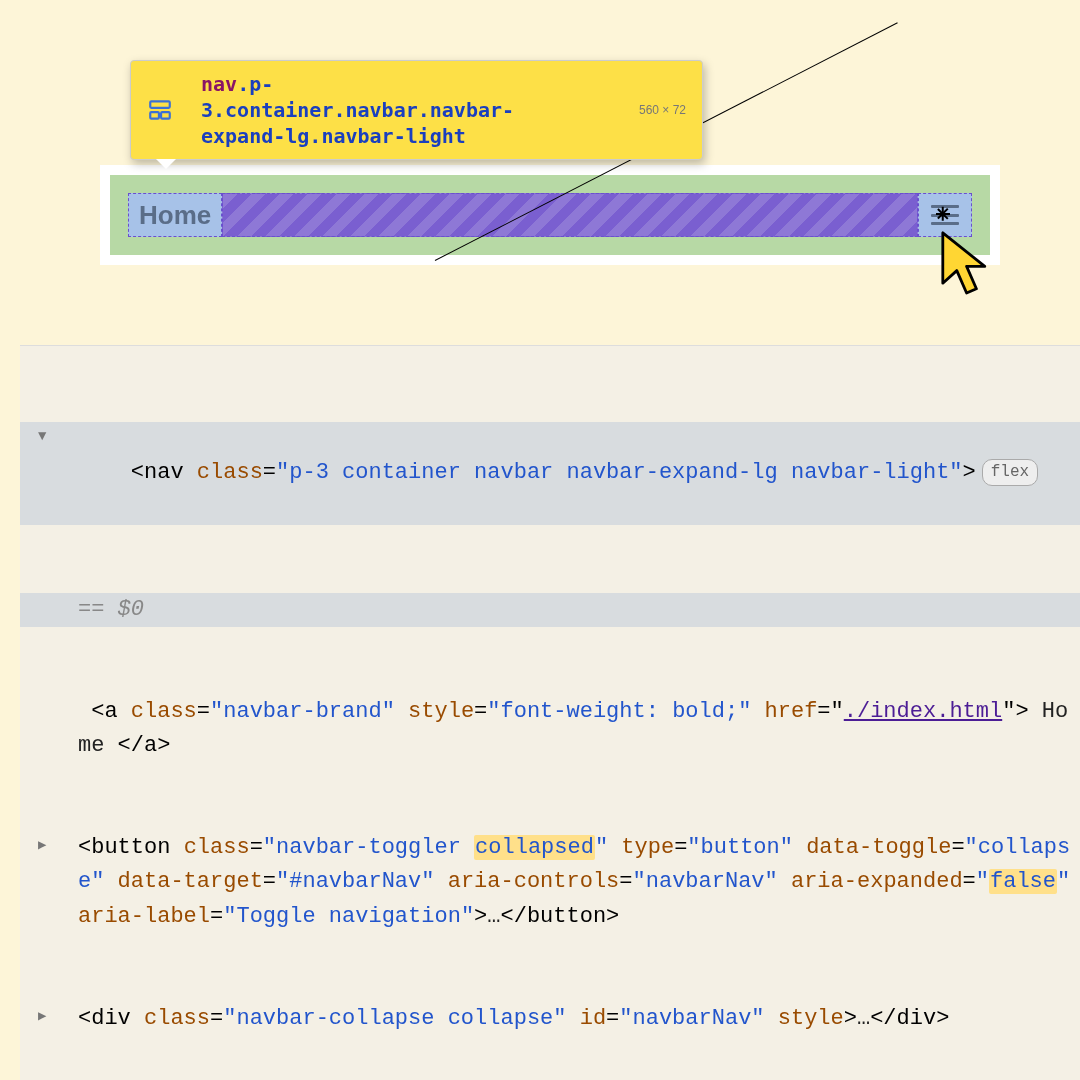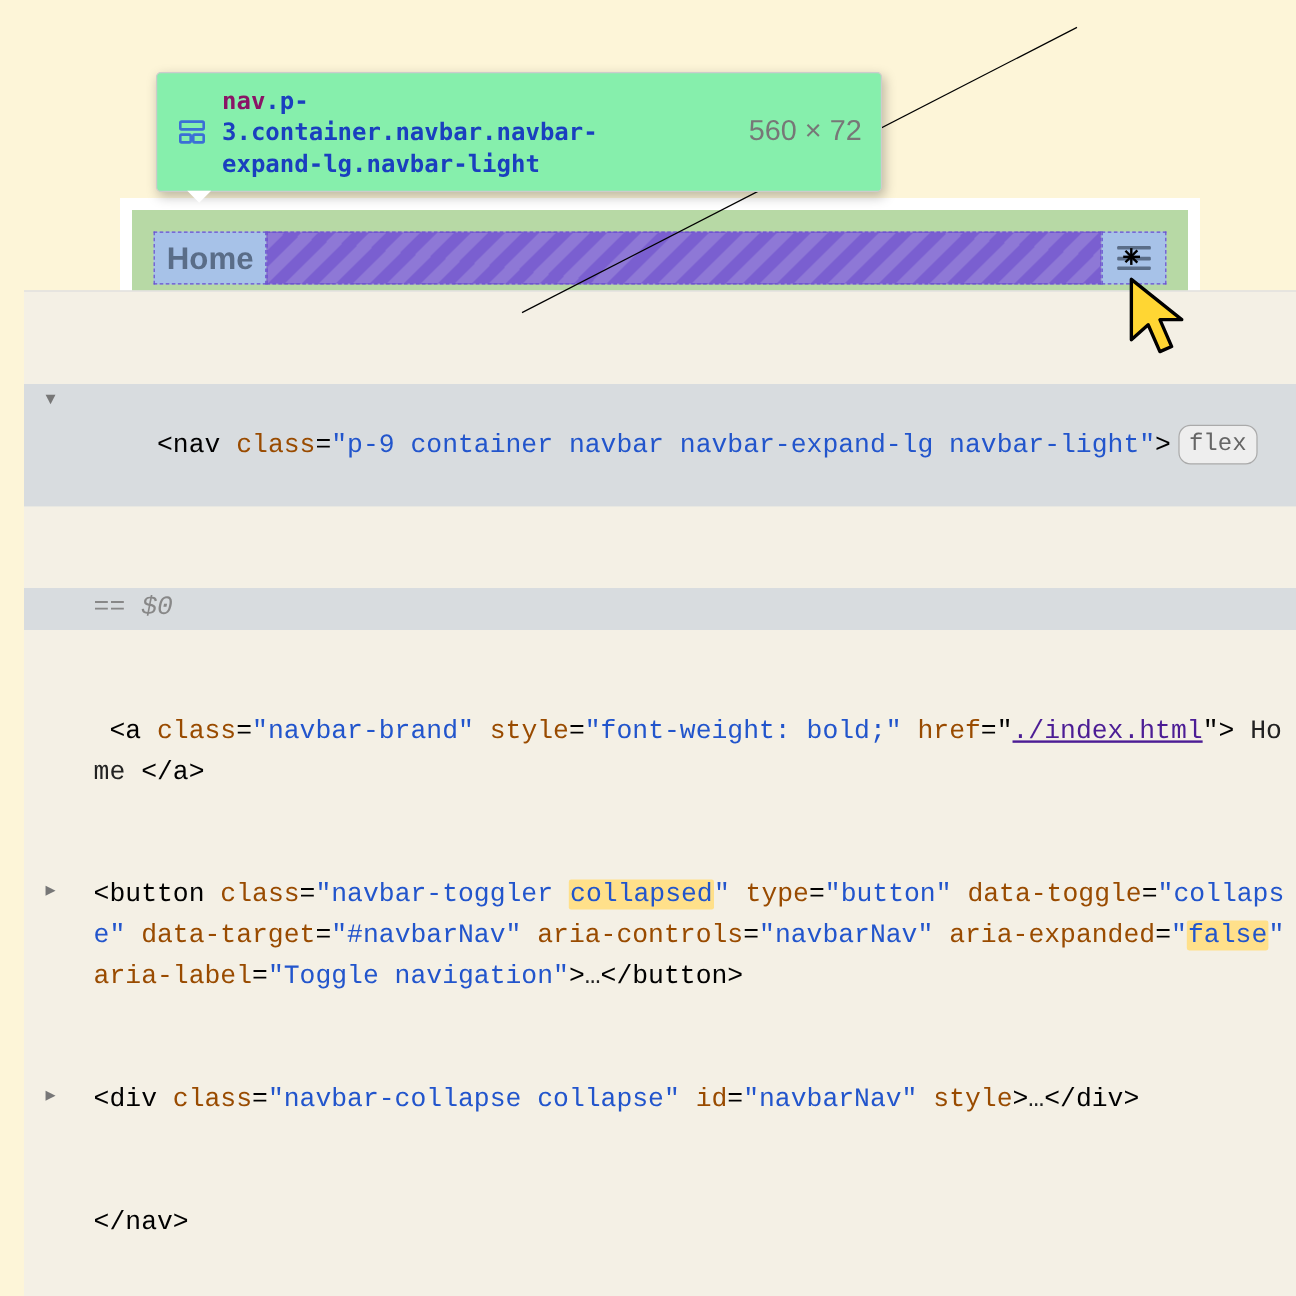--- a/index.html
+++ b/index.html
@@ -10,28 +10,28 @@
     font-family: Arial, sans-serif;
     position: relative;
     overflow: hidden;
   }
 
   
   .tooltip {
     position: absolute;
     top: 60px;
     left: 130px;
-    background: #86efac;
+    background: #fde047;
     border: 1px solid #ccc;
     border-radius: 4px;
     padding: 10px 16px;
     box-shadow: 2px 4px 10px rgba(0,0,0,0.25);
     display: flex;
     align-items: center;
-    gap: 12px;
+    gap: 28px;
     z-index: 10;
   }
   .tooltip::after {
     content: "";
     position: absolute;
     bottom: -10px;
     left: 25px;
     border: 10px solid transparent;
     border-top-color: #fff;
     border-bottom: none;
@@ -42,22 +42,22 @@
     font-weight: bold;
     font-size: 20px;
     line-height: 1.3;
     max-width: 380px;
   }
   .tooltip-text .tag-part { color: #8a1466; }
   .tooltip-text .class-part { color: #1a3fbf; }
   .tooltip-dims {
     font-family: Arial, sans-serif;
     color: #777;
-    font-size: 24px;
-    margin-left: 47px;
+    font-size: 12px;
+    margin-left: 30px;
     white-space: nowrap;
   }
 
   
   .navbar-wrap {
     position: absolute;
     top: 165px;
     left: 100px;
     width: 900px;
     background: #fff;
@@ -194,21 +194,21 @@
   .code-panel .attrname { color: #994b00; text-align: center; }
   .code-panel .attrval { color: #2255cc; }
   .code-panel .link { color: #4c1d95; text-decoration: underline; }
   .code-panel .text { color: #222; }
   .code-panel .eqsel { color: #888; font-style: italic; }
   .code-panel .flex-badge {
     display: inline-block;
     border: 1px solid #aaa;
     border-radius: 10px;
     padding: 0 8px;
-    font-size: 20px;
+    font-size: 16px;
     color: #666;
     background: #eee;
     vertical-align: middle;
     margin-left: 6px;
   }
   .code-panel .hlword {
     background: #ffe08a;
     border-radius: 2px;
     padding: 0 1px;
   }
@@ -269,20 +269,19 @@
       <span>the button element adds the class '</span><span class="kw">collapsed</span><span>'</span>
     </li>
     <li>
       <span>the target element removes the class '</span><span class="kw">show</span><span>' and then collapses (hides) the links in it.</span>
     </li>
   </ul>
 </div>
 
 <div class="code-panel">
   <div class="row hl">
-    <span class="gutter">▼</span><span class="tag">&lt;<span>nav</span></span> <span class="attrname">class</span>=<span class="attrval">"<span>p-9 container navbar navbar-expand-lg navbar-light</span>"</span><span class="tag">&gt;</span><span class="flex-badge">flex</span>
+    <span class="gutter">▼</span><span class="tag">&lt;<span>nav</span></span> <span class="attrname">class</span>=<span class="attrval">"<span>p-3 container navbar navbar-expand-lg navbar-light</span>"</span><span class="tag">&gt;</span><span class="flex-badge">flex</span>
   </div>
   <div class="row hl"><span class="eqsel">== $0</span></div>
   <div class="row"> <span class="tag">&lt;<span>a</span></span> <span class="attrname">class</span>=<span class="attrval">"<span>navbar-brand</span>"</span> <span class="attrname">style</span>=<span class="attrval">"<span>font-weight: bold;</span>"</span> <span class="attrname">href</span>="<span class="link">./index.html</span>"<span class="tag">&gt;</span> <span class="text">Home </span><span class="tag">&lt;/<span>a</span>&gt;</span></div>
   <div class="row"><span class="gutter">▶</span><span class="tag">&lt;<span>button</span></span> <span class="attrname">class</span>=<span class="attrval">"<span>navbar-toggler </span><span class="hlword">collapsed</span>"</span> <span class="attrname">type</span>=<span class="attrval">"<span>button</span>"</span> <span class="attrname">data-toggle</span>=<span class="attrval">"<span>collapse</span>"</span> <span class="attrname">data-target</span>=<span class="attrval">"<span>#navbarNav</span>"</span> <span class="attrname">aria-controls</span>=<span class="attrval">"<span>navbarNav</span>"</span> <span class="attrname">aria-expanded</span>=<span class="attrval">"<span class="hlword">false</span>"</span> <span class="attrname">aria-label</span>=<span class="attrval">"<span>Toggle navigation</span>"</span><span class="tag">&gt;</span><span class="text">…</span><span class="tag">&lt;/<span>button</span>&gt;</span></div>
   <div class="row"><span class="gutter">▶</span><span class="tag">&lt;<span>div</span></span> <span class="attrname">class</span>=<span class="attrval">"<span>navbar-collapse collapse</span>"</span> <span class="attrname">id</span>=<span class="attrval">"<span>navbarNav</span>"</span> <span class="attrname">style</span><span class="tag">&gt;</span><span class="text">…</span><span class="tag">&lt;/<span>div</span>&gt;</span></div>
-  <div class="row"><span class="tag">&lt;/<span>nav</span>&gt;</span></div>
 </div>
 
 </body></html>

